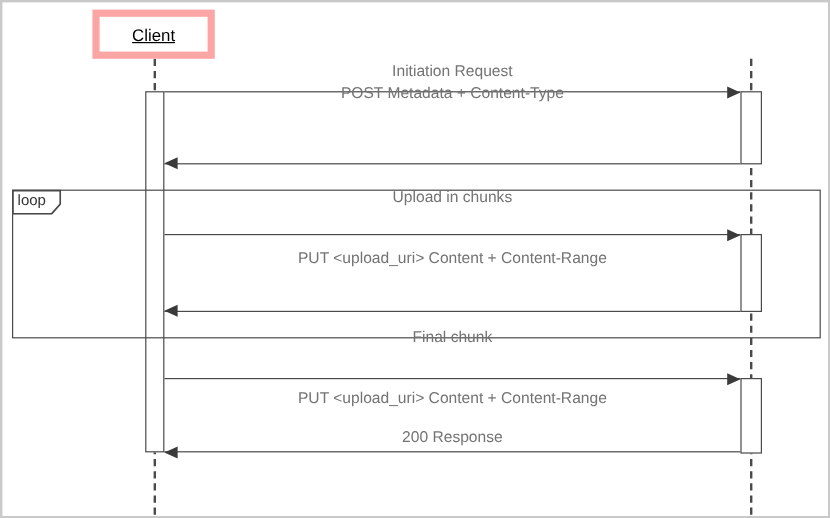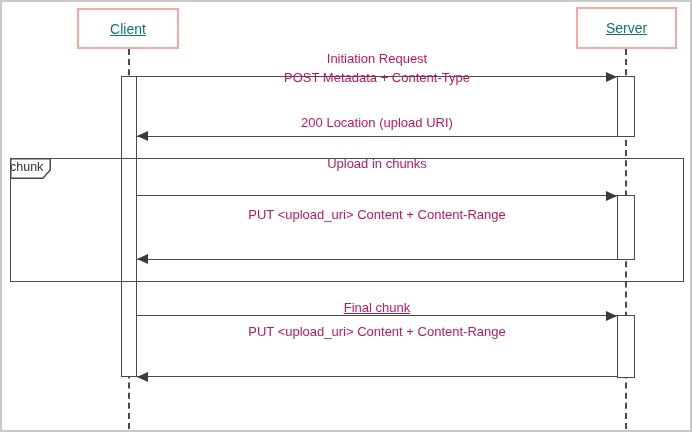--- a/index.html
+++ b/index.html
@@ -2,37 +2,37 @@
 <html><head>
 <meta charset="utf-8">
 <style>
   * { margin:0; padding:0; box-sizing:border-box; }
   body { background:#ffffff; font-family:"Liberation Sans","DejaVu Sans",sans-serif; }
   #canvas {
     position:relative; width:692px; height:432px;
     background:#ffffff; border:2px solid #c9c9c9; overflow:hidden;
   }
   .actor-box {
-    position:absolute; background:#ffffff; border:2px solid #fca5a5;
+    position:absolute; background:#ffffff; border:6px solid #fca5a5;
     display:flex; align-items:center; justify-content:center;
-    font-size:14px; color:#0f766e;
+    font-size:14px; color:#000000;
   }
   .actor-box span { text-decoration:underline; }
   .lifeline { position:absolute; width:0; border-left:2px dashed #4a4a4a; }
   .activation { position:absolute; background:#ffffff; border:1.5px solid #4a4a4a; }
   .mline { position:absolute; left:135px; width:480px; height:0; border-top:1.5px solid #4a4a4a; }
   .arrow-r { position:absolute; width:0; height:0;
     border-top:5px solid transparent; border-bottom:5px solid transparent;
     border-left:11px solid #3a3a3a; }
   .arrow-l { position:absolute; width:0; height:0;
     border-top:5px solid transparent; border-bottom:5px solid transparent;
     border-right:11px solid #3a3a3a; }
   .mlabel {
     position:absolute; left:135px; width:480px; text-align:center;
-    font-size:13px; line-height:15px; color:#be185d; white-space:nowrap;
+    font-size:13px; line-height:15px; color:#737373; white-space:nowrap;
   }
   .loop-frame { position:absolute; left:8px; top:156px; width:674px; height:124px;
     border:1.5px solid #4a4a4a; }
   .loop-tab { position:absolute; left:8px; top:156px; }
   .loop-text { position:absolute; left:8px; top:158px; width:33px; text-align:center;
     font-size:12.5px; color:#333333; }
 </style>
 </head>
 <body>
 
@@ -43,44 +43,41 @@
 
   <div class="activation" style="left:119px; top:74px; width:16px; height:301px;"></div>
   <div class="activation" style="left:615px; top:74px; width:18px; height:61px;"></div>
   <div class="activation" style="left:615px; top:193px; width:18px; height:65px;"></div>
   <div class="activation" style="left:615px; top:313px; width:18px; height:63px;"></div>
 
   <div class="loop-frame"></div>
   <svg class="loop-tab" width="41" height="21" viewBox="0 0 41 21">
     <path d="M0.75,0.75 L40.25,0.75 L40.25,12 L33,20.25 L0.75,20.25 Z" fill="#ffffff" stroke="#4a4a4a" stroke-width="1.5"></path>
   </svg>
-  <div class="loop-text">chunk</div>
+  <div class="loop-text">loop</div>
 
   <div class="mline" style="top:74px;"></div>
   <div class="arrow-r" style="left:604px; top:70px;"></div>
   <div class="mline" style="top:133.5px;"></div>
   <div class="arrow-l" style="left:135px; top:129px;"></div>
   <div class="mlabel" style="top:49px;">Initiation Request</div>
   <div class="mlabel" style="top:68px;">POST Metadata + Content-Type</div>
-  <div class="mlabel" style="top:113px;">200 Location (upload URI)</div>
 
   <div class="mline" style="top:193px;"></div>
   <div class="arrow-r" style="left:604px; top:189px;"></div>
   <div class="mline" style="top:256.5px;"></div>
   <div class="arrow-l" style="left:135px; top:252px;"></div>
   <div class="mlabel" style="top:154px;">Upload in chunks</div>
   <div class="mlabel" style="top:205px;">PUT &lt;upload_uri&gt; Content + Content-Range</div>
 
   <div class="mline" style="top:313px;"></div>
   <div class="arrow-r" style="left:604px; top:309px;"></div>
   <div class="mline" style="top:374px;"></div>
   <div class="arrow-l" style="left:135px; top:370px;"></div>
-  <div class="mlabel" style="top:298px;text-decoration:underline;">Final chunk</div>
+  <div class="mlabel" style="top:271px;">Final chunk</div>
   <div class="mlabel" style="top:322px;">PUT &lt;upload_uri&gt; Content + Content-Range</div>
+  <div class="mlabel" style="top:354px;">200 Response</div>
 
   <div class="actor-box" style="left:75px; top:6px; width:102px; height:41px;">
     <span>Client</span>
-  </div>
-  <div class="actor-box" style="left:574px; top:5px; width:101px; height:42px;">
-    <span>Server</span>
   </div>
 
 </div>
 
 </body></html>

